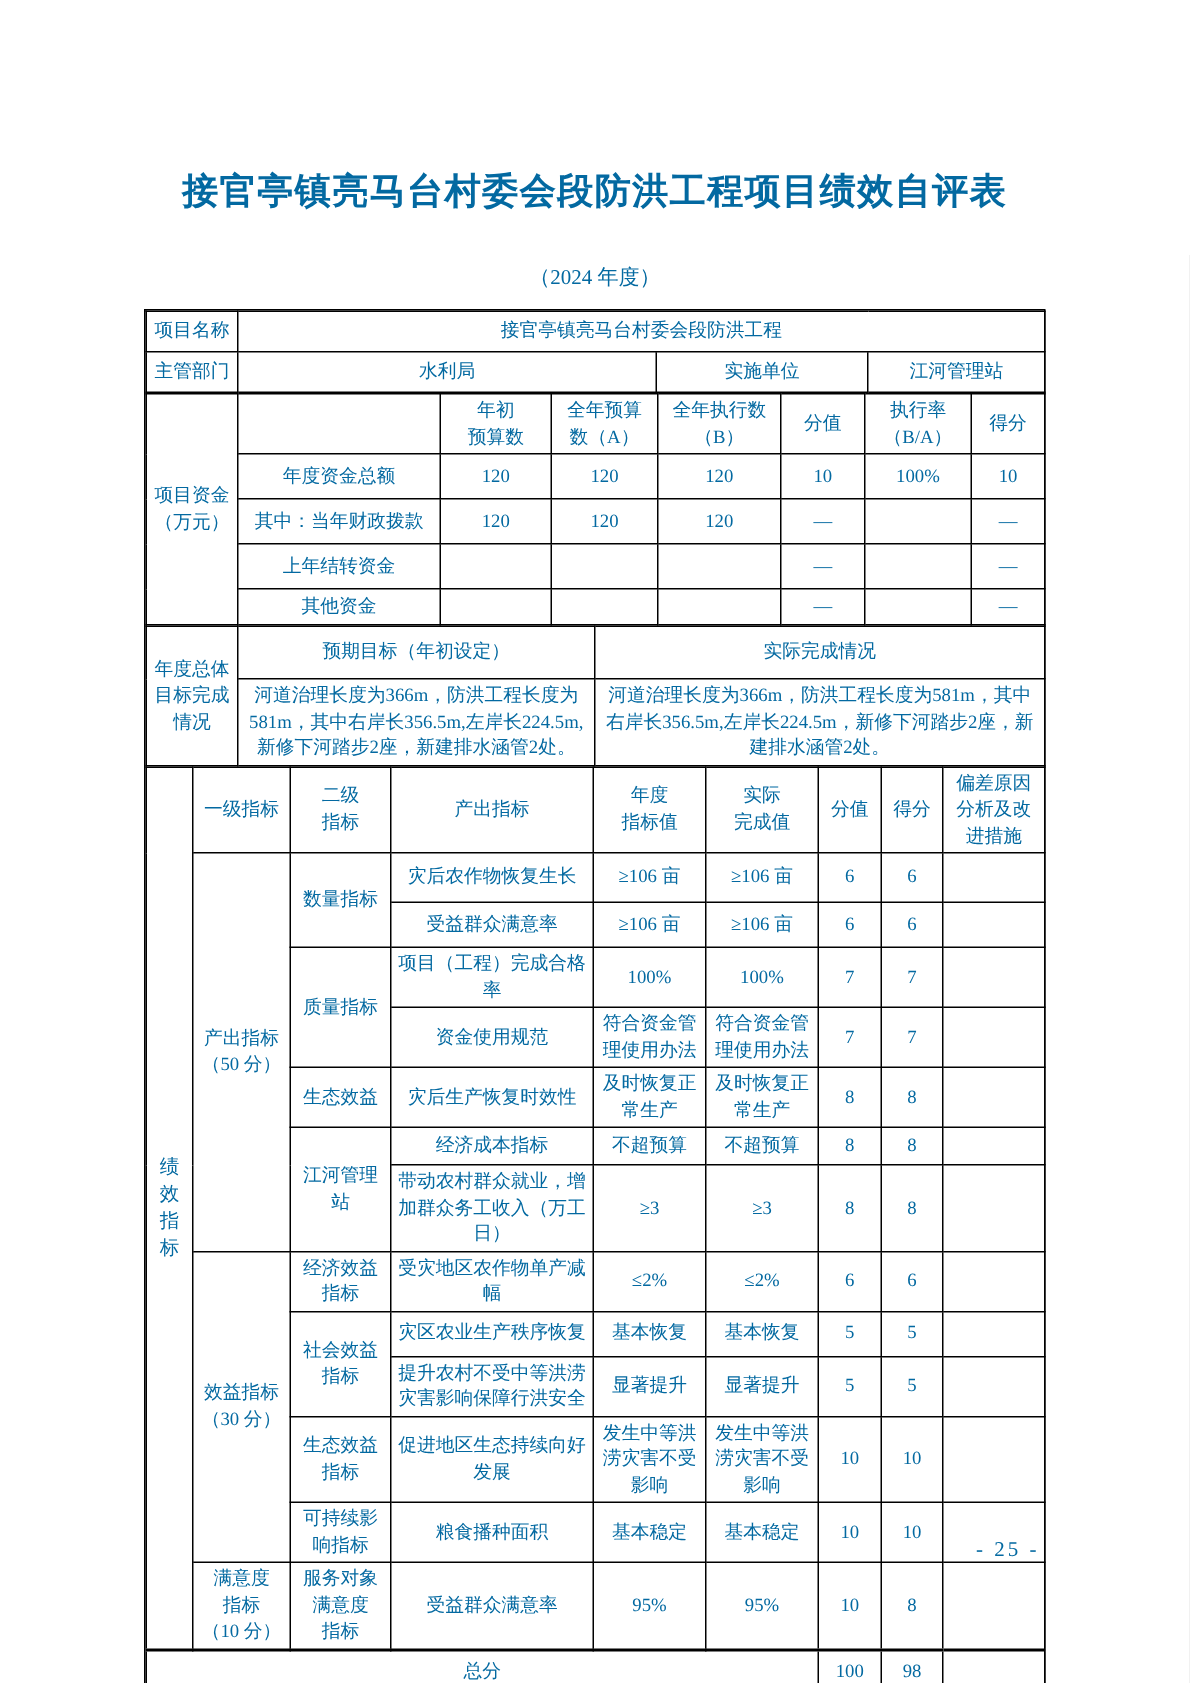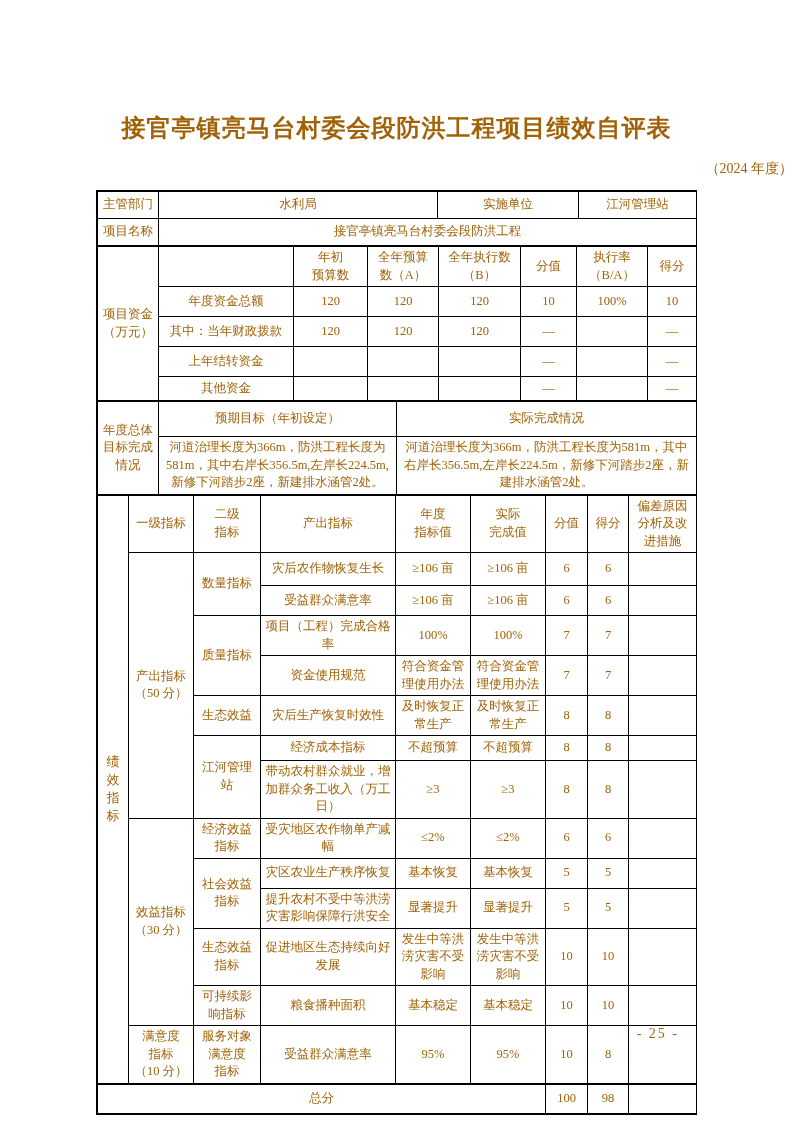--- a/index.html
+++ b/index.html
@@ -2,36 +2,36 @@
 <html><head>
 <meta charset="utf-8">
 <style>
   html,body { margin:0; padding:0; background:#e8e8e8; }
   .page {
     position:relative;
     width:793px; height:1122px;
     margin:0 auto;
     background:#ffffff;
     font-family:"Liberation Serif","DejaVu Serif",serif;
-    color:#a16207;
+    color:#0369a1;
     overflow:hidden;
   }
   .title {
     margin:0;
     padding-top:110px;
     text-align:center;
     font-size:24px;
     font-weight:bold;
     letter-spacing:1px;
     line-height:36px;
   }
   .subtitle {
-    text-align:right;
+    text-align:center;
     font-size:14px;
-    margin-top:14px;
+    margin-top:30px;
     margin-bottom:12px;
   }
   .table-wrap {
     width:599px;
     margin:0 auto;
     border:1.5px solid #000;
     box-sizing:content-box;
   }
   table.t {
     width:599px;
@@ -53,21 +53,21 @@
     text-align:justify;
     padding:4px 7px;
     line-height:1.5;
     vertical-align:top;
   }
   td.vlabel { line-height:2.8; font-size:13px; }
   tr.total-row td { border-top:2px solid #000; }
   .page-number {
     position:absolute;
     top:1026px;
-    right:114px;
+    right:100px;
     font-size:14px;
     letter-spacing:2px;
   }
 </style>
 </head>
 <body>
 
 <div class="page">
 
   <h1 class="title">接官亭镇亮马台村委会段防洪工程项目绩效自评表</h1>
@@ -77,28 +77,28 @@
 
     <table class="t">
       <colgroup>
           <col style="width:61px">
           <col style="width:279px">
           <col style="width:141px">
           <col style="width:118px">
         </colgroup>
       <tbody>
           <tr style="height:27px">
+        <td>项目名称</td>
+        <td colspan="3">接官亭镇亮马台村委会段防洪工程</td>
+      </tr>
+      <tr style="height:27px">
         <td>主管部门</td>
         <td>水利局</td>
         <td>实施单位</td>
         <td>江河管理站</td>
-      </tr>
-      <tr style="height:27px">
-        <td>项目名称</td>
-        <td colspan="3">接官亭镇亮马台村委会段防洪工程</td>
       </tr>
     </tbody>
       </table>
 
     <table class="t">
       <colgroup>
           <col style="width:61px">
           <col style="width:135px">
           <col style="width:74px">
           <col style="width:71px">

